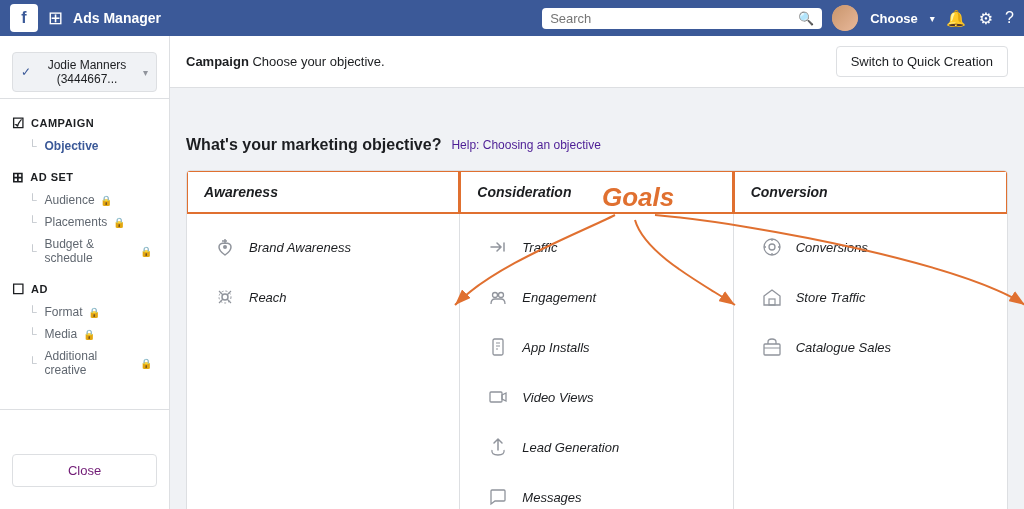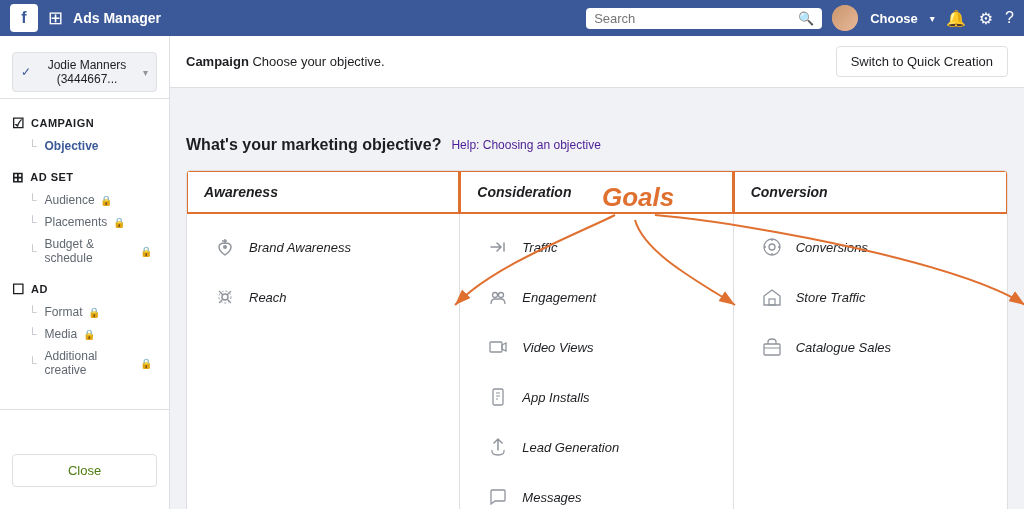--- a/index.html
+++ b/index.html
@@ -35,21 +35,21 @@
       font-weight: 600;
       flex-shrink: 0;
     }
     .nav-spacer { flex: 1; }
     .nav-search {
       display: flex;
       align-items: center;
       background: #fff;
       border-radius: 4px;
       padding: 3px 8px;
-      width: 236px;
+      width: 280px;
     }
     .nav-search input {
       border: none; outline: none;
       font-size: 13px;
       flex: 1;
       color: #1c1e21;
     }
     .nav-search-icon { color: #90949c; font-size: 13px; }
     .nav-right {
       display: flex;
@@ -132,21 +132,21 @@
     .sidebar-tree-line { color: #bec3c9; margin-right: 2px; }
 
     .sidebar-bottom { margin-top: auto; padding: 12px; border-top: 1px solid #dddfe2; }
     .close-btn {
       width: 100%;
       padding: 8px;
       background: #fff;
       border: 1px solid #dddfe2;
       border-radius: 4px;
       font-size: 13px;
-      color: #4d7c0f;
+      color: #701a75;
       cursor: pointer;
       text-align: center;
       margin-top: 32px;
     }
 
     
     .main { flex: 1; display: flex; flex-direction: column; overflow: auto; gap: 32px; }
 
     .main-header {
       background: #fff;
@@ -435,34 +435,34 @@
                   <circle cx="8" cy="9" r="2.5" stroke="#90949c" stroke-width="1.3" fill="none"></circle>
                   <circle cx="14" cy="9" r="2.5" stroke="#90949c" stroke-width="1.3" fill="none"></circle>
                   <path d="M4 18 Q4 13 8 13 Q11 13 11 13 Q11 13 14 13 Q18 13 18 18" stroke="#90949c" stroke-width="1.3" fill="none"></path>
                 </svg>
               </div>
               <span class="obj-item-label">Engagement</span>
             </div>
             <div class="obj-item">
               <div class="obj-item-icon">
                 <svg width="22" height="22" viewBox="0 0 22 22" fill="none">
+                  <rect x="6" y="3" width="10" height="16" rx="1.5" stroke="#90949c" stroke-width="1.3" fill="none"></rect>
+                  <path d="M9 7 L13 7 M9 10 L13 10 M9 13 L11 13" stroke="#90949c" stroke-width="1.2"></path>
+                </svg>
+              </div>
+              <span class="obj-item-label">App Installs</span>
+            </div>
+            <div class="obj-item">
+              <div class="obj-item-icon">
+                <svg width="22" height="22" viewBox="0 0 22 22" fill="none">
                   <rect x="3" y="6" width="12" height="10" rx="1" stroke="#90949c" stroke-width="1.3" fill="none"></rect>
                   <path d="M15 9 L19 7 L19 15 L15 13 Z" stroke="#90949c" stroke-width="1.3" fill="none"></path>
                 </svg>
               </div>
               <span class="obj-item-label">Video Views</span>
-            </div>
-            <div class="obj-item">
-              <div class="obj-item-icon">
-                <svg width="22" height="22" viewBox="0 0 22 22" fill="none">
-                  <rect x="6" y="3" width="10" height="16" rx="1.5" stroke="#90949c" stroke-width="1.3" fill="none"></rect>
-                  <path d="M9 7 L13 7 M9 10 L13 10 M9 13 L11 13" stroke="#90949c" stroke-width="1.2"></path>
-                </svg>
-              </div>
-              <span class="obj-item-label">App Installs</span>
             </div>
             <div class="obj-item">
               <div class="obj-item-icon">
                 <svg width="22" height="22" viewBox="0 0 22 22" fill="none">
                   <path d="M11 3 L11 14 M7 7 L11 3 L15 7" stroke="#90949c" stroke-width="1.5" fill="none" stroke-linecap="round"></path>
                   <path d="M5 14 Q4 19 11 19 Q18 19 17 14" stroke="#90949c" stroke-width="1.3" fill="none"></path>
                 </svg>
               </div>
               <span class="obj-item-label">Lead Generation</span>
             </div>

